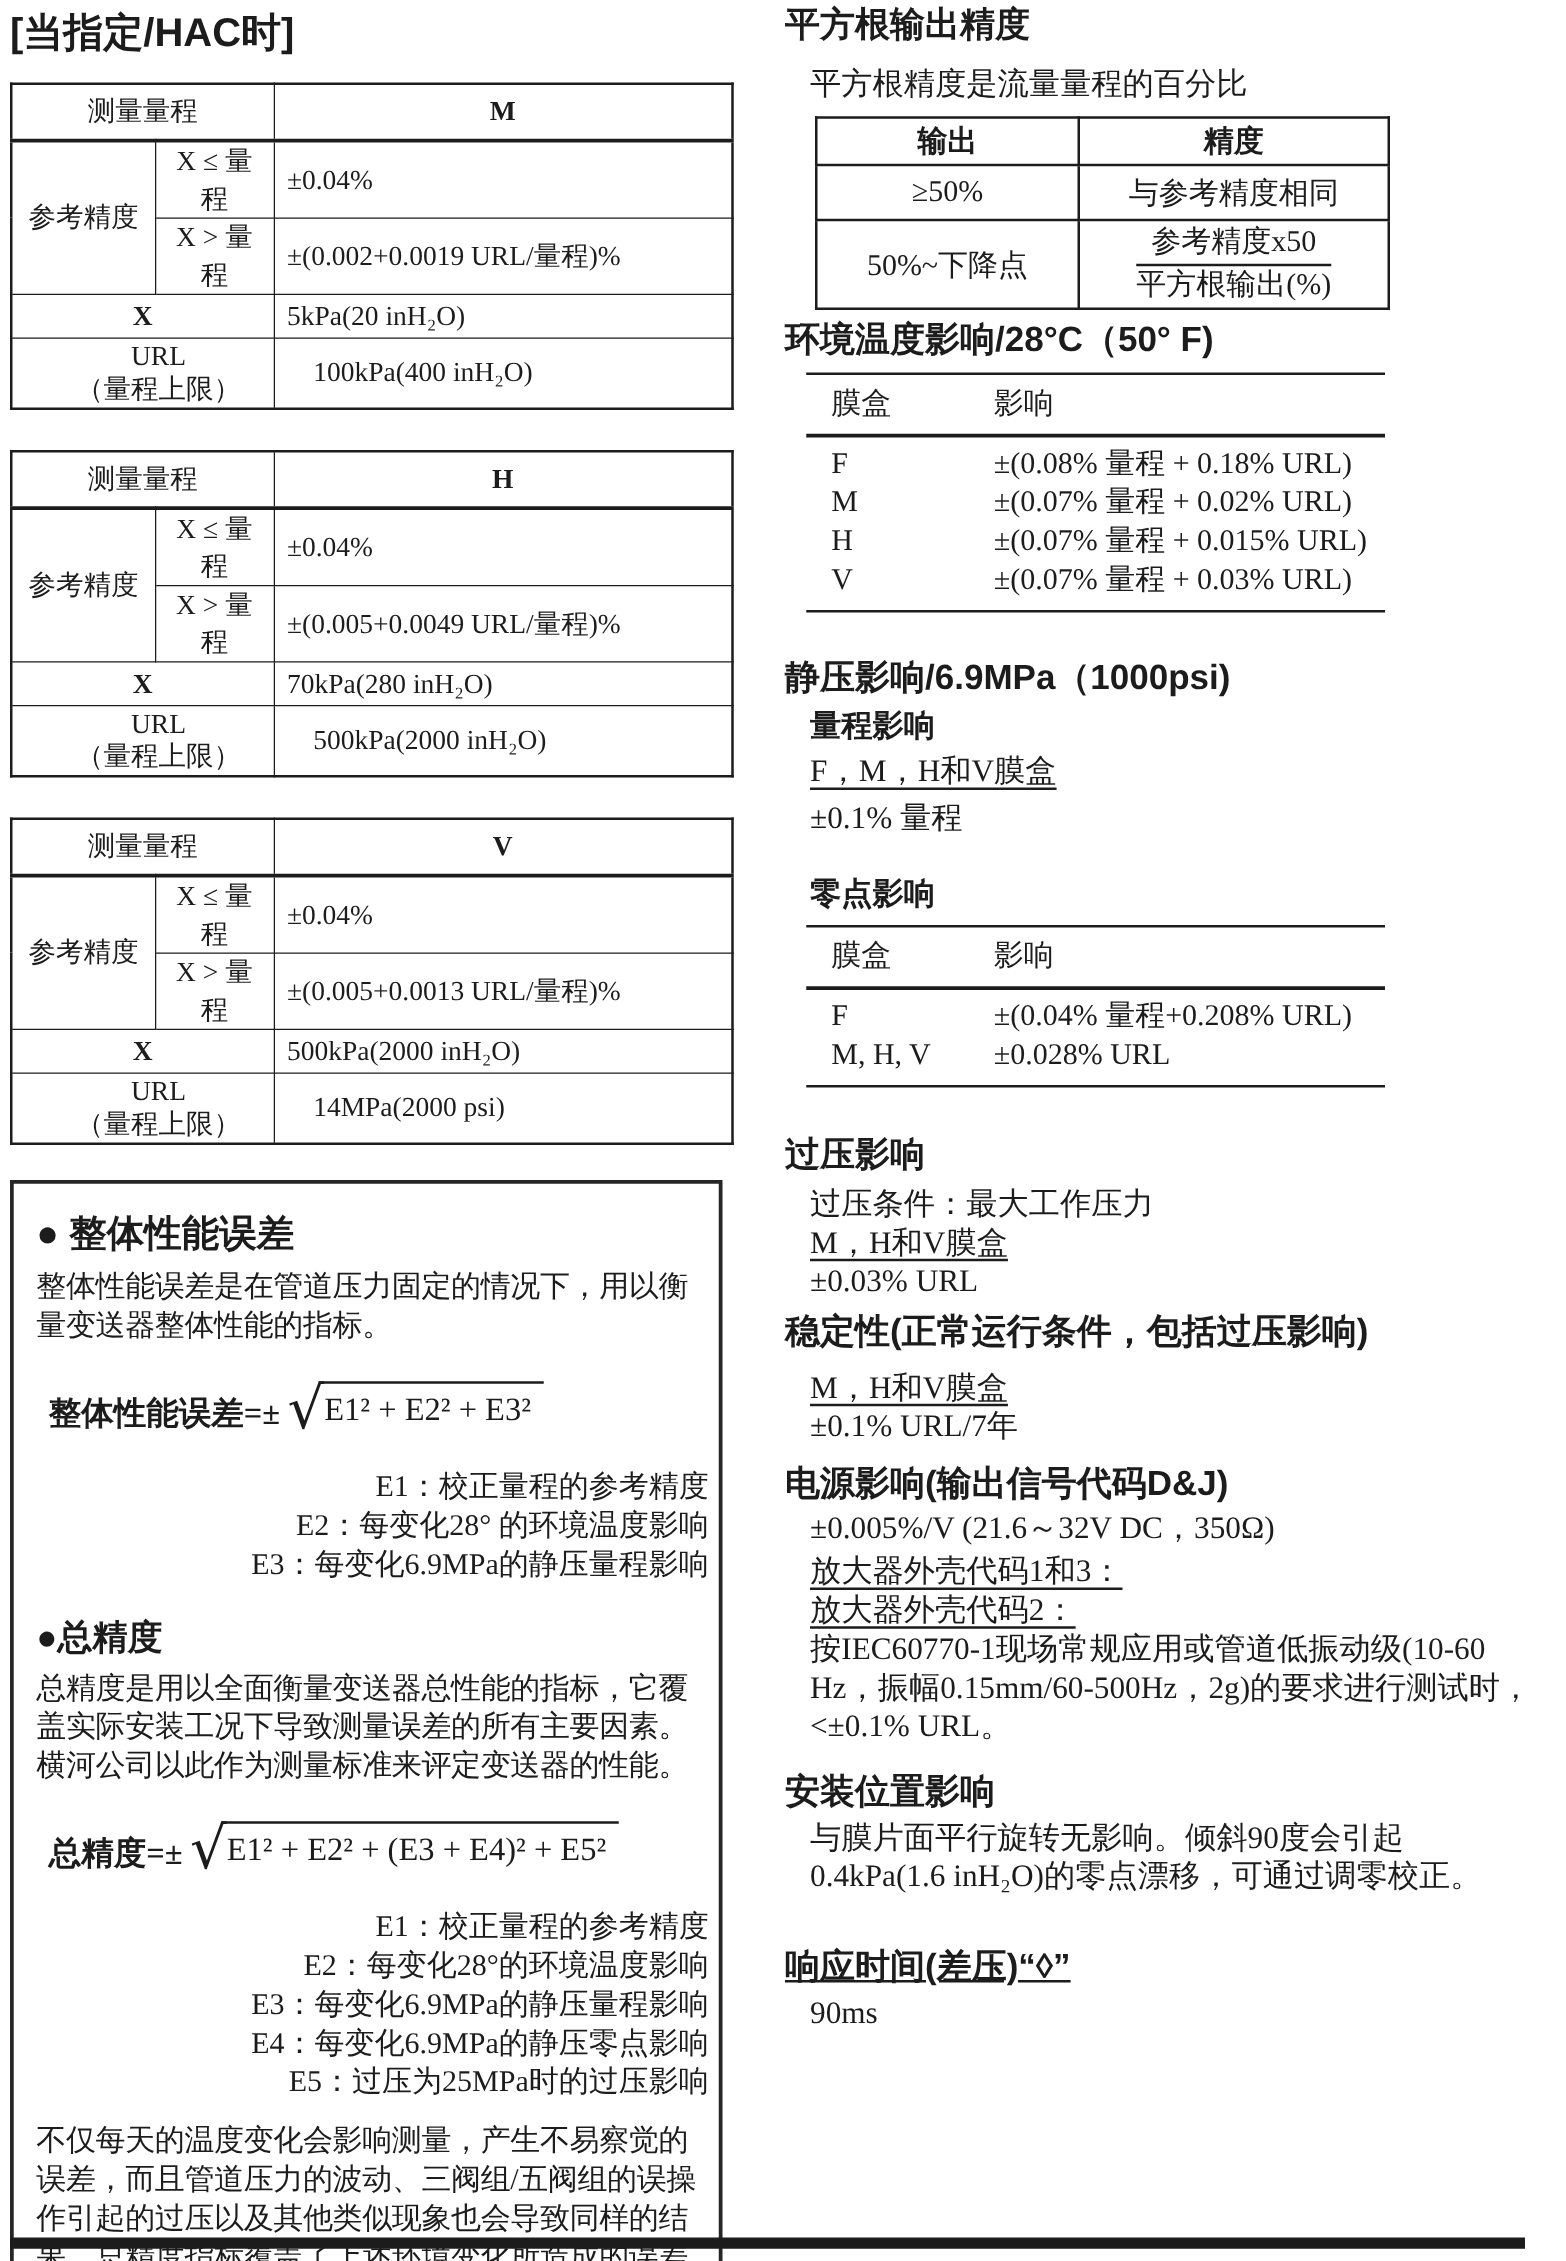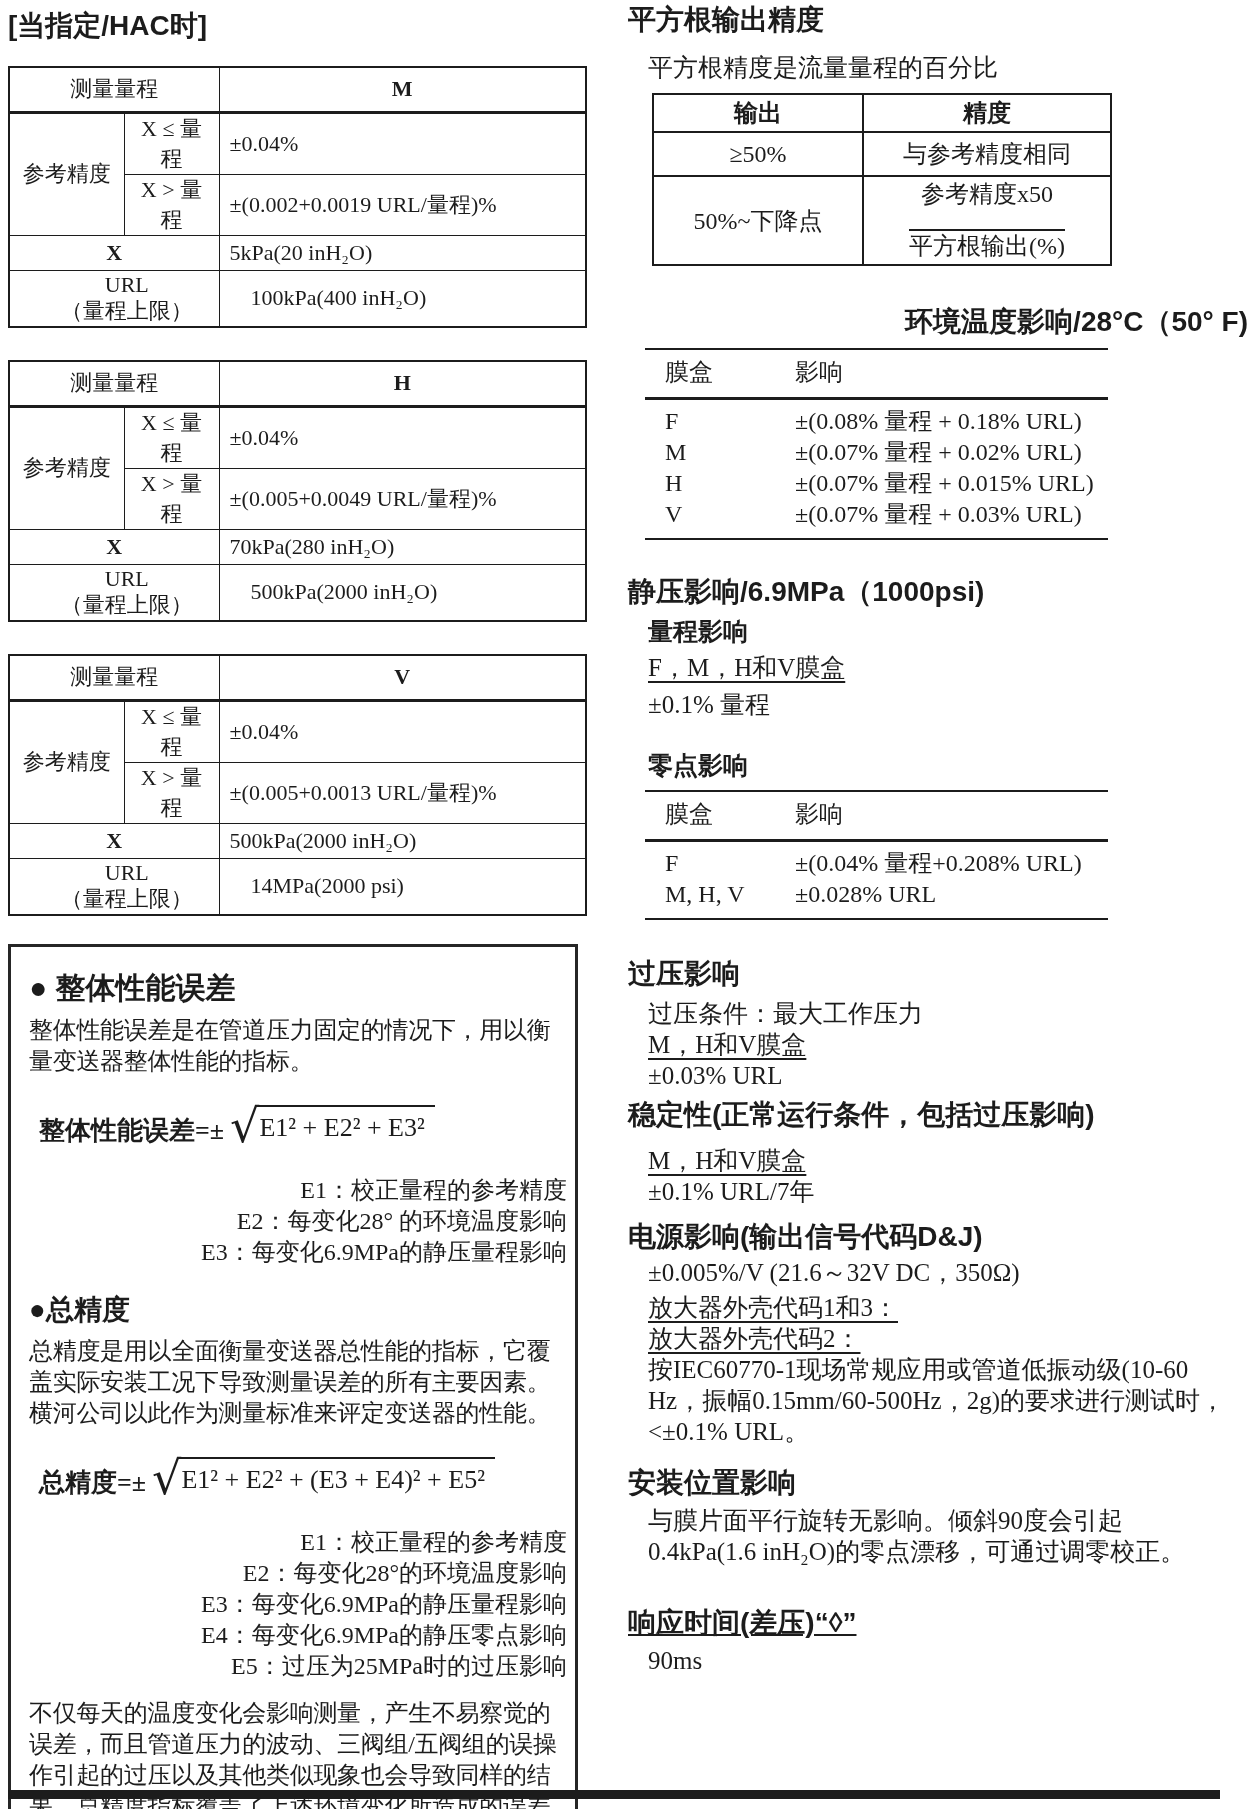--- a/index.html
+++ b/index.html
@@ -5,21 +5,21 @@
   * { margin:0; padding:0; box-sizing:border-box; }
   html,body { background:#ffffff; }
   body { font-family:"Liberation Serif","DejaVu Serif",serif; color:#1c1c1c; }
   .page { position:relative; width:1253px; height:1809px; background:#fff; overflow:hidden; }
 
   
   .col-left  { position:absolute; left:8px;  top:10px; width:580px; }
   .col-right { position:absolute; left:628px; top:4px;  width:620px; }
 
   
-  .left-title { font-family:"Liberation Sans","DejaVu Sans",sans-serif; font-weight:bold; font-size:28px; line-height:32px; }
+  .left-title { font-family:"Liberation Sans","DejaVu Sans",sans-serif; font-weight:bold; font-size:32px; line-height:32px; }
   .r-h { font-family:"Liberation Sans","DejaVu Sans",sans-serif; font-weight:bold; font-size:28px; line-height:32px; }
   .sub-bold { font-family:"Liberation Sans","DejaVu Sans",sans-serif; font-weight:bold; font-size:25px; line-height:30px; margin:8px 0 0 20px; }
 
   
   .line { font-size:25px; line-height:31px; margin-left:20px; white-space:pre; }
   .ul { text-decoration:underline; text-underline-offset:5px; }
   .preline { white-space:pre; }
 
   
   .rtable { border-collapse:collapse; table-layout:fixed; width:577px; font-size:22px; border:2.5px solid #1c1c1c; }
@@ -52,34 +52,34 @@
   .radicand { border-top:2.5px solid #1c1c1c; padding:6px 10px 0 4px; font-size:26px; margin-top:4px; }
 
   
   .stable { border-collapse:collapse; table-layout:fixed; width:458px; margin:10px 0 0 24px; font-size:24px; }
   .stable col.s1 { width:210px; } .stable col.s2 { width:248px; }
   .stable td { border:2px solid #1c1c1c; text-align:center; }
   .stable tr.s-hdr td { height:38px; font-weight:bold; }
   .stable tr.s-r1 td { height:44px; }
   .stable tr.s-r2 td { height:66px; }
   .frac { display:inline-block; vertical-align:middle; line-height:1.15; padding:4px 0; }
-  .frac .num { border-bottom:2px solid #1c1c1c; padding:0 8px 20px; }
+  .frac .num { border-bottom:2px solid #1c1c1c; padding:0 8px 2px; }
   .frac .den { padding-top:2px; }
 
   
   .otable { width:463px; margin:10px 0 0 17px; border-top:2px solid #1c1c1c; border-bottom:2px solid #1c1c1c; font-size:24px; }
   .ot-head { display:flex; border-bottom:3.5px solid #1c1c1c; padding:6px 0 9px 20px; }
   .ot-head .c1 { width:130px; }
   .ot-body { padding:6px 0 8px 20px; }
   .ot-row { display:flex; line-height:31px; }
   .ot-row .c1 { width:130px; }
 
   
   .m-sub { margin:16px 0 0 20px; font-size:25px; line-height:31px; }
-  .r-h2 { margin-top:40px;text-align:right; }
+  .r-h2 { margin-top:8px; }
   .r-h3 { margin-top:36px; }
   .r-h4 { margin-top:38px; }
   .r-h5 { margin-top:8px; }
   .r-h6 { margin-top:14px; }
   .r-h7 { margin-top:22px; }
   .r-h8 { margin-top:20px; }
   .r-h9 { margin-top:40px;text-decoration:underline; }
   .zero-sub { margin-top:30px; }
   .gap6 { margin-top:6px; } .gap8 { margin-top:8px; } .gap14 { margin-top:14px; } .gap4 { margin-top:4px; }
 

